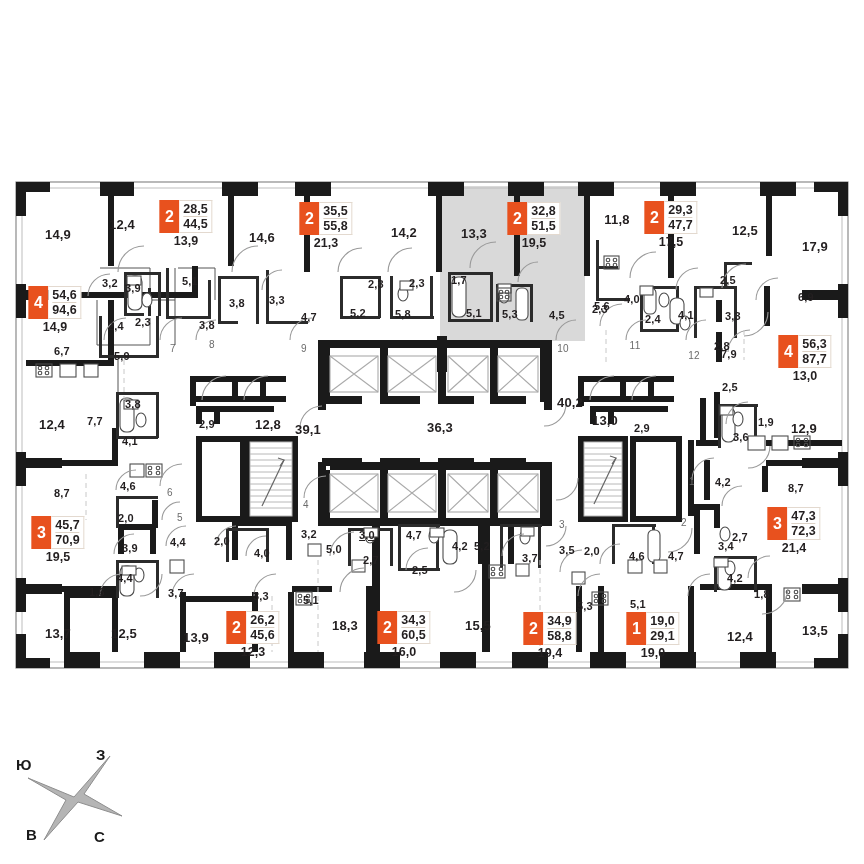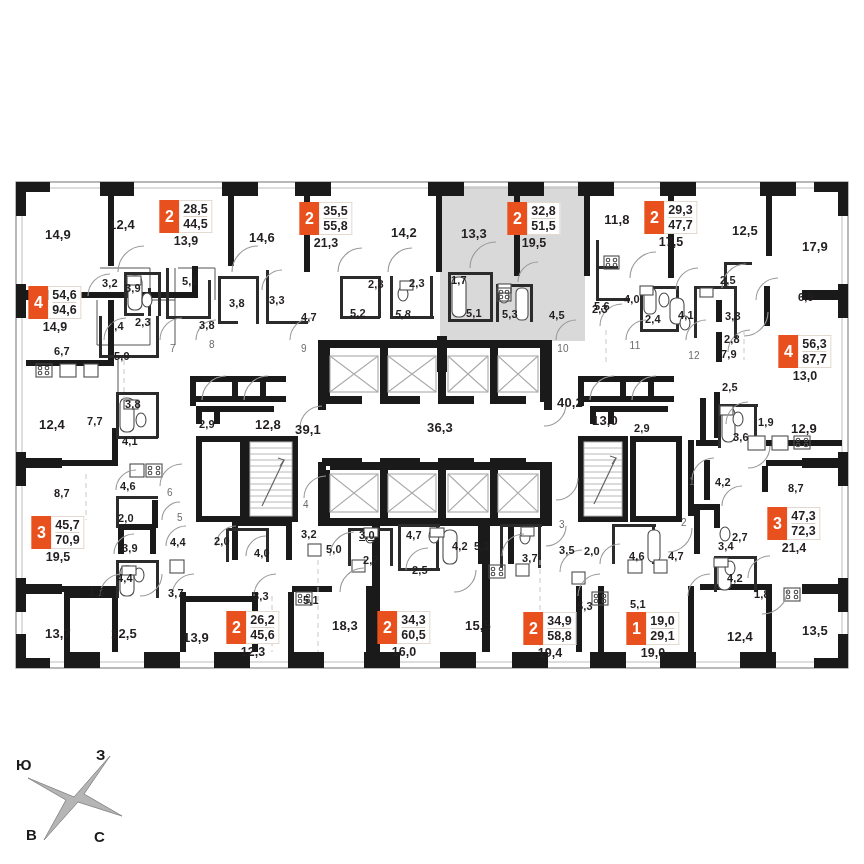--- a/index.html
+++ b/index.html
@@ -646,35 +646,35 @@
     <div class="room-label" style="left: 745px; top: 230px;">12,5</div>
     <div class="room-label" style="left: 815px; top: 246px;">17,9</div>
     <div class="room-label sm" style="left: 110px; top: 283px;">3,2</div>
     <div class="room-label sm" style="left: 133px; top: 288px;">3,9</div>
     <div class="room-label sm" style="left: 190px; top: 281px;">5,1</div>
     <div class="room-label sm" style="left: 237px; top: 303px;">3,8</div>
     <div class="room-label sm" style="left: 277px; top: 300px;">3,3</div>
     <div class="room-label sm" style="left: 309px; top: 317px;">4,7</div>
     <div class="room-label sm" style="left: 358px; top: 313px;">5,2</div>
     <div class="room-label sm" style="left: 376px; top: 284px;">2,3</div>
-    <div class="room-label sm" style="left: 403px; top: 314px; font-style: italic;">5,8</div>
+    <div class="room-label sm" style="left: 403px; top: 314px;">5,8</div>
     <div class="room-label sm" style="left: 417px; top: 283px;">2,3</div>
     <div class="room-label sm" style="left: 459px; top: 280px;">1,7</div>
     <div class="room-label sm" style="left: 474px; top: 313px;">5,1</div>
     <div class="room-label sm" style="left: 510px; top: 314px;">5,3</div>
     <div class="room-label sm" style="left: 557px; top: 315px;">4,5</div>
     <div class="room-label sm" style="left: 600px; top: 309px;">2,3</div>
     <div class="room-label sm" style="left: 602px; top: 262px; margin-top: 44px;">5,6</div>
     <div class="room-label sm" style="left: 632px; top: 299px;">4,0</div>
     <div class="room-label sm" style="left: 653px; top: 319px;">2,4</div>
     <div class="room-label sm" style="left: 686px; top: 315px;">4,1</div>
     <div class="room-label sm" style="left: 733px; top: 316px;">3,3</div>
     <div class="room-label sm" style="left: 728px; top: 280px;">2,5</div>
     <div class="room-label sm" style="left: 806px; top: 297px;">6,9</div>
-    <div class="room-label sm" style="left: 722px; top: 339px; margin-left: 10px;">2,8</div>
+    <div class="room-label sm" style="left: 722px; top: 346px;">2,8</div>
     <div class="room-label sm" style="left: 729px; top: 354px;">7,9</div>
     <div class="room-label sm" style="left: 62px; top: 351px;">6,7</div>
     <div class="room-label sm" style="left: 122px; top: 356px;">5,9</div>
     <div class="room-label sm" style="left: 116px; top: 326px;">2,4</div>
     <div class="room-label sm" style="left: 143px; top: 322px;">2,3</div>
     <div class="room-label sm" style="left: 207px; top: 325px;">3,8</div>
     <div class="room-label tiny" style="left: 212px; top: 344px;">8</div>
     <div class="room-label tiny" style="left: 173px; top: 348px;">7</div>
     <div class="room-label tiny" style="left: 304px; top: 348px;">9</div>
     <div class="room-label tiny" style="left: 563px; top: 348px;">10</div>

